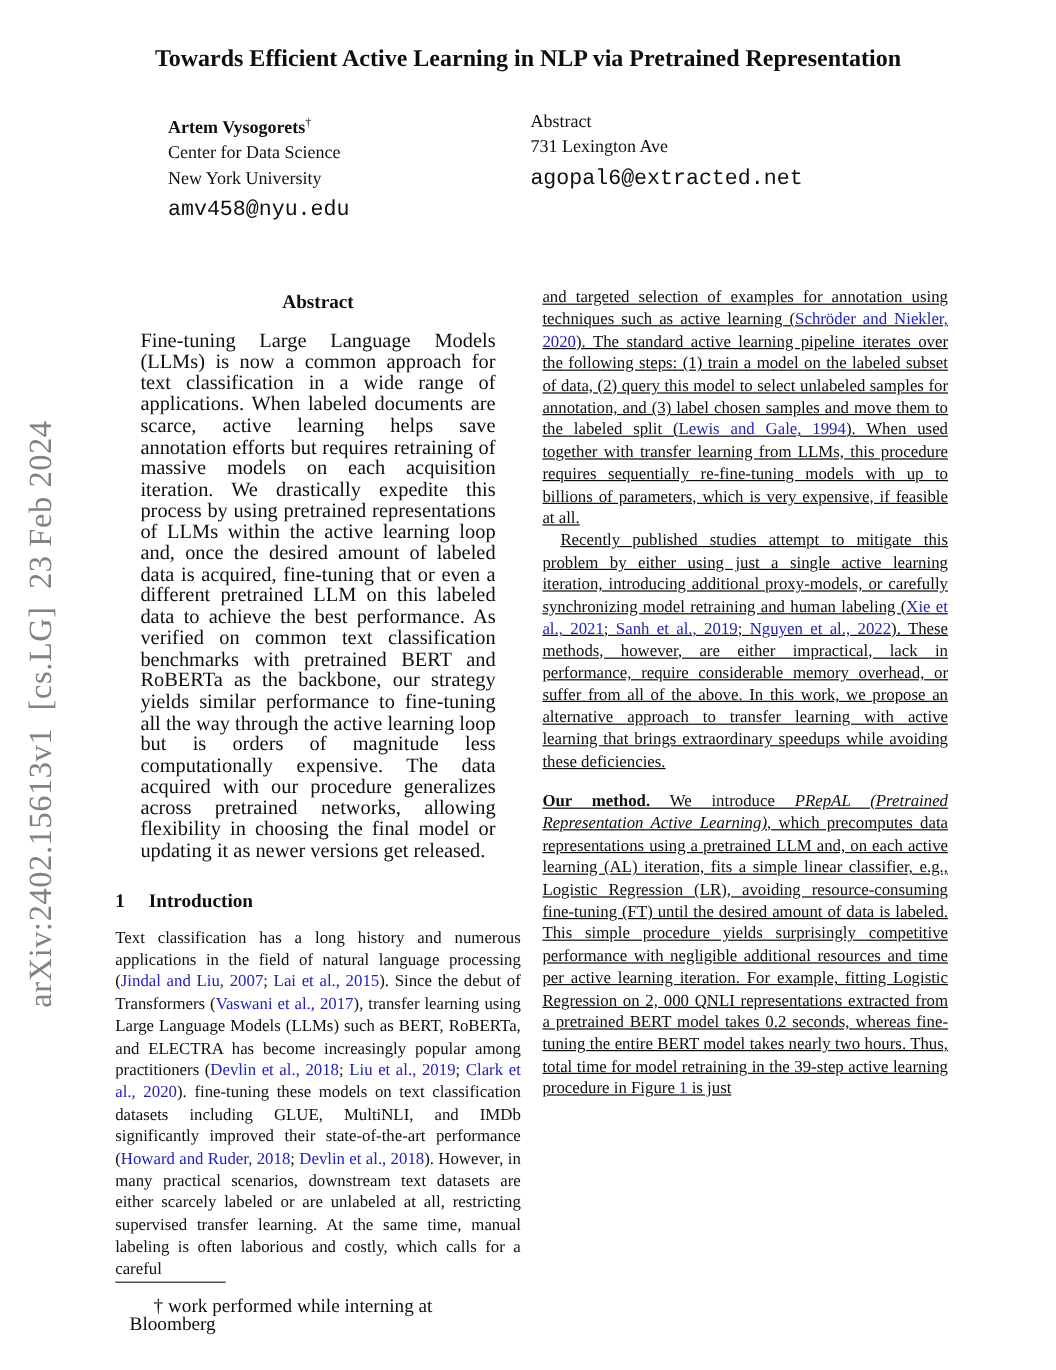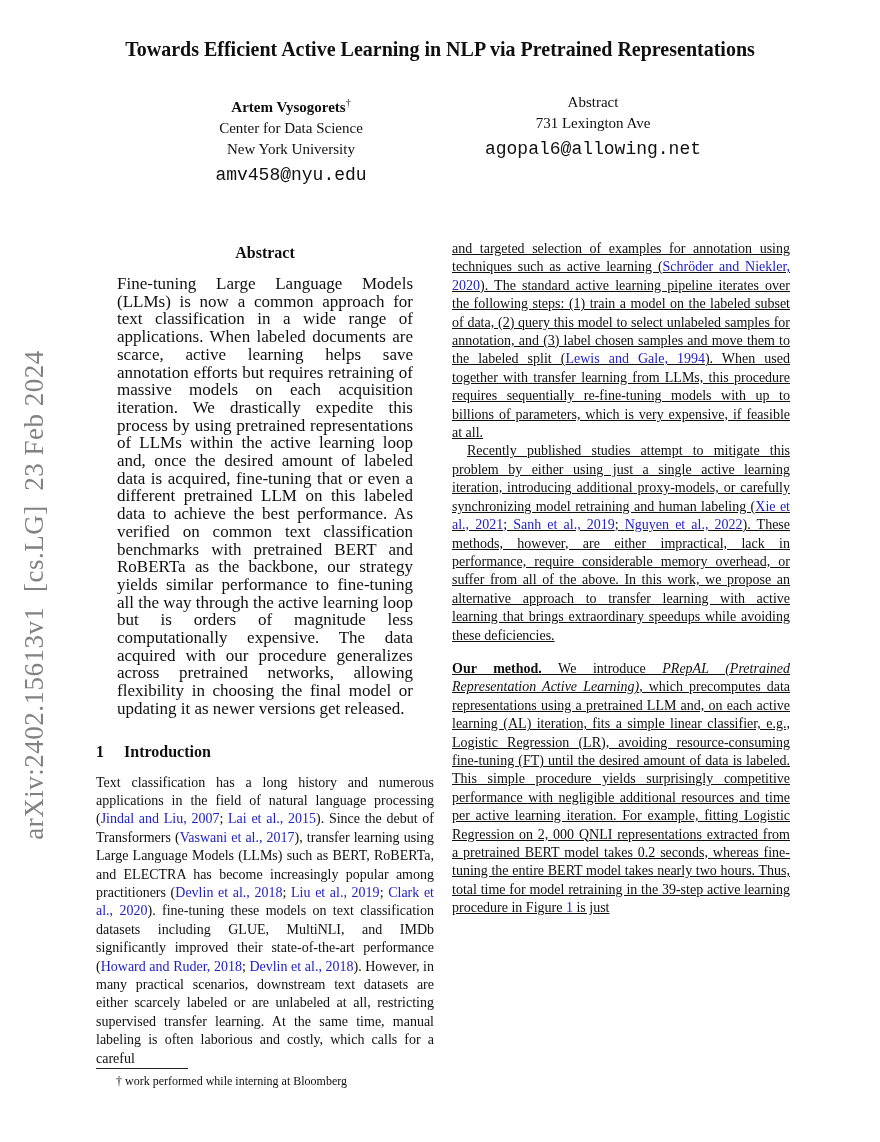--- a/index.html
+++ b/index.html
@@ -40,21 +40,21 @@
     font-weight: bold;
     margin: 0;
   }
   .authors {
     position: absolute;
     top: 92px;
     left: 140px;
     width: 604px;
     display: flex;
   }
-  .author { flex: 1; text-align: center; }
+  .author { flex: 1; text-align: left; }
   .a-name { font-size: 15px; font-weight: bold; line-height: 21px; }
   .a-name sup { font-weight: normal; font-size: 10px; }
   .a-line { font-size: 15px; line-height: 21px; }
   .a-email { font-family: "Liberation Mono", monospace; font-size: 18px; line-height: 21px; margin-top: 5px; }
   
   .col { position: absolute; top: 240px; width: 338px; }
   .col-left  { left: 96px; }
   .col-right { left: 452px; text-decoration: underline; }
   .abs-heading {
     text-align: center;
@@ -96,48 +96,48 @@
     left: 96px;
     top: 1068px;
     width: 338px;
   }
   .footnote-rule {
     width: 92px;
     border-top: 1px solid #222;
     margin-bottom: 5px;
   }
   .footnote-text {
-    font-size: 12px;
+    font-size: 16px;
     line-height: 15px;
-    margin: 0;
+    margin: 12px;
     text-indent: 20px;
   }
 </style>
 </head>
 <body>
 
 <div class="page">
 
   <div class="arxiv-wrap">
     <div class="arxiv-label">arXiv:2402.15613v1  [cs.LG]  23 Feb 2024</div>
   </div>
 
-  <h1 class="title">Towards Efficient Active Learning in NLP via Pretrained Representations</h1>
+  <h1 class="title">Towards Efficient Active Learning in NLP via Pretrained Representation</h1>
 
   <div class="authors">
     <div class="author">
       <div class="a-name"><span>Artem Vysogorets</span><sup>†</sup></div>
       <div class="a-line">Center for Data Science</div>
       <div class="a-line">New York University</div>
       <div class="a-email">amv458@nyu.edu</div>
     </div>
     <div class="author">
       <div class="a-line">Abstract</div>
       <div class="a-line">731 Lexington Ave</div>
-      <div class="a-email">agopal6@allowing.net</div>
+      <div class="a-email">agopal6@extracted.net</div>
     </div>
   </div>
 
   <div class="col col-left">
     <h2 class="abs-heading">Abstract</h2>
     <p class="abstract">Fine-tuning Large Language Models (LLMs) is now a common approach for text classification in a wide range of applications. When labeled documents are scarce, active learning helps save annotation efforts but requires retraining of massive models on each acquisition iteration. We drastically expedite this process by using pretrained representations of LLMs within the active learning loop and, once the desired amount of labeled data is acquired, fine-tuning that or even a different pretrained LLM on this labeled data to achieve the best performance. As verified on common text classification benchmarks with pretrained BERT and RoBERTa as the backbone, our strategy yields similar performance to fine-tuning all the way through the active learning loop but is orders of magnitude less computationally expensive. The data acquired with our procedure generalizes across pretrained networks, allowing flexibility in choosing the final model or updating it as newer versions get released.</p>
     <h3 class="sec-heading">
       <span class="sec-num">1</span>
       <span>Introduction</span>
     </h3>

